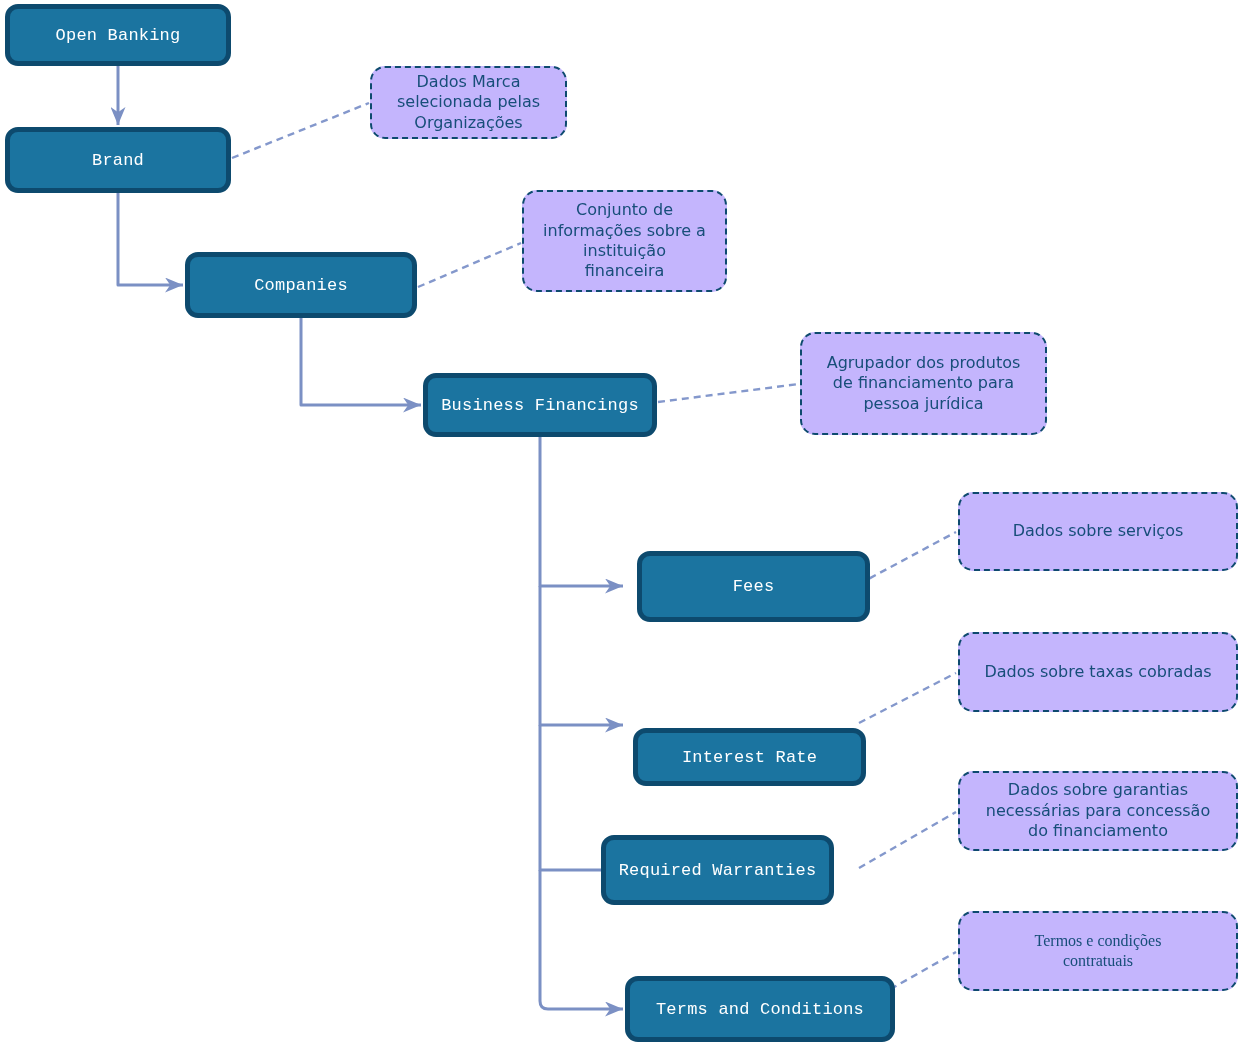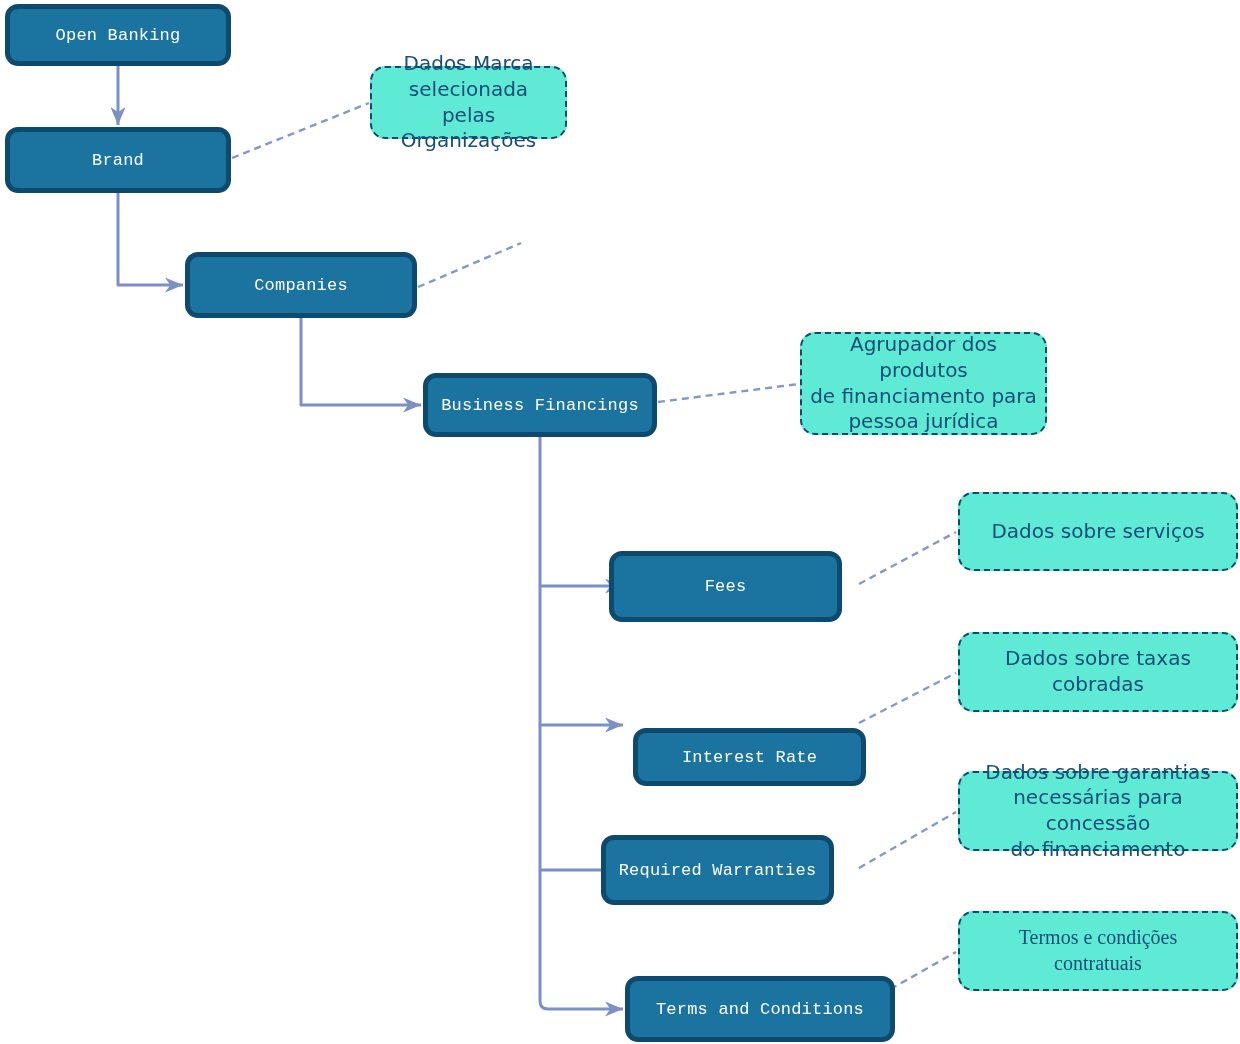--- a/index.html
+++ b/index.html
@@ -46,33 +46,33 @@
     align-items: center;
     justify-content: center;
     text-align: center;
     white-space: nowrap;
     font-family: Liberation Mono, monospace;
   }
   .n-open-banking        { left: 5px;   top: 4px;   width: 226px; height: 62px; }
   .n-brand               { left: 5px;   top: 127px; width: 226px; height: 66px; }
   .n-companies           { left: 185px; top: 252px; width: 232px; height: 66px; }
   .n-business-financings { left: 423px; top: 373px; width: 234px; height: 64px; text-align: center; }
-  .n-fees                { left: 609px; top: 551px; width: 233px; height: 71px; }
+  .n-fees                { left: 637px; top: 551px; width: 233px; height: 71px; }
   .n-interest-rate       { left: 625px; top: 728px; width: 233px; height: 58px; margin-left: 8px; }
   .n-required-warranties { left: 601px; top: 835px; width: 233px; height: 70px; }
   .n-terms-and-conditions{ left: 625px; top: 976px; width: 270px; height: 66px; }
 
   .note {
     position: absolute;
     box-sizing: border-box;
     border: 2.5px dashed var(--note-border, #0D4A6E);
     border-radius: 15px;
     color: var(--note-text, #174E79);
-    background: #5eead4;
-    font-size: 20px;
+    background: #c4b5fd;
+    font-size: 16px;
     line-height: 1.28;
     display: flex;
     align-items: center;
     justify-content: center;
     text-align: center;
     white-space: pre-line;
     padding: 4px 8px;
   }
   .note-brand                { left: 370px; top: 66px;  width: 197px; height: 73px; }
   .note-companies            { left: 522px; top: 190px; width: 205px; height: 102px; }
@@ -116,20 +116,24 @@
   <div class="node n-companies">Companies</div>
   <div class="node n-business-financings">Business Financings</div>
   <div class="node n-fees">Fees</div>
   <div class="node n-interest-rate">Interest Rate</div>
   <div class="node n-required-warranties">Required Warranties</div>
   <div class="node n-terms-and-conditions">Terms and Conditions</div>
 
   <div class="note note-brand">Dados Marca
 selecionada pelas
 Organizações</div>
+  <div class="note note-companies">Conjunto de
+informações sobre a
+instituição
+financeira</div>
   <div class="note note-business-financings">Agrupador dos produtos
 de financiamento para
 pessoa jurídica</div>
   <div class="note note-interest-rate">Dados sobre taxas cobradas</div>
   <div class="note note-fees">Dados sobre serviços</div>
   <div class="note note-required-warranties">Dados sobre garantias
 necessárias para concessão
 do financiamento</div>
   <div class="note note-terms-and-conditions">Termos e condições
 contratuais</div>

